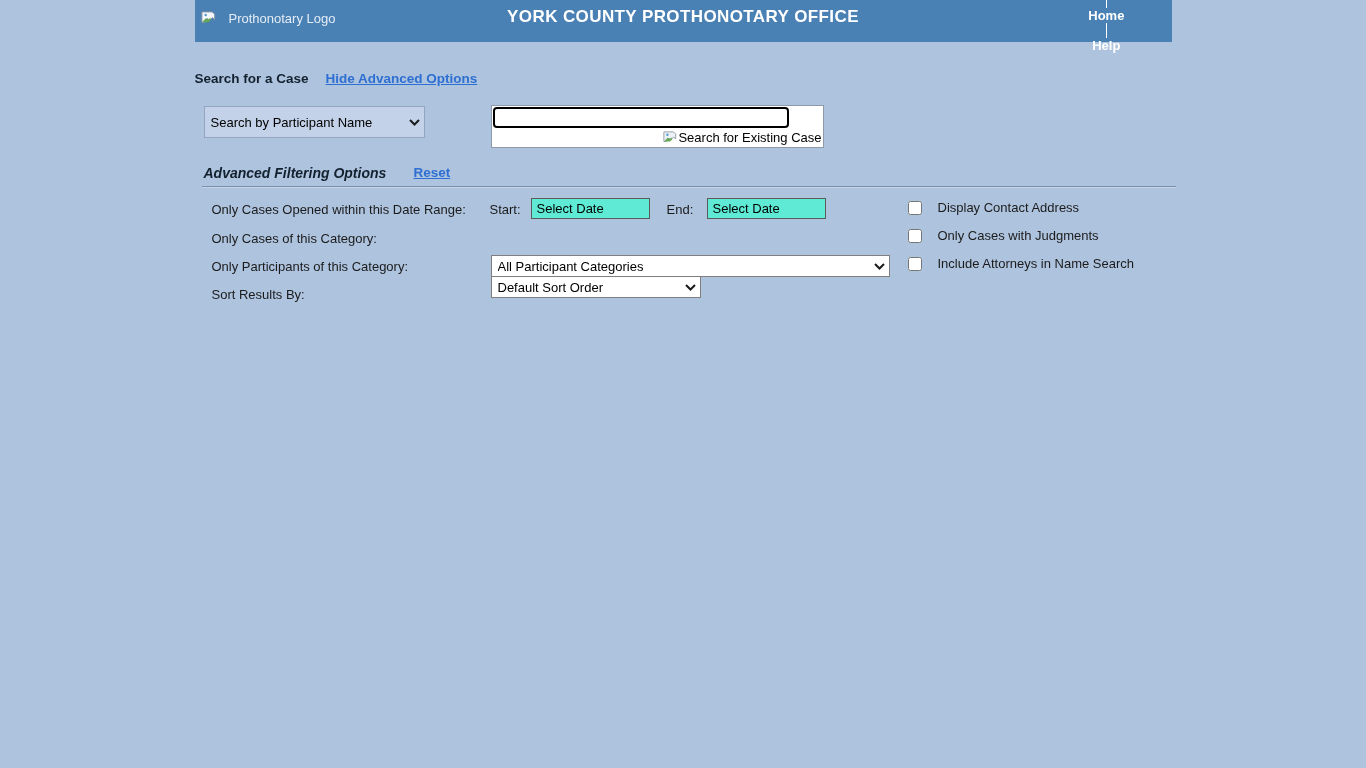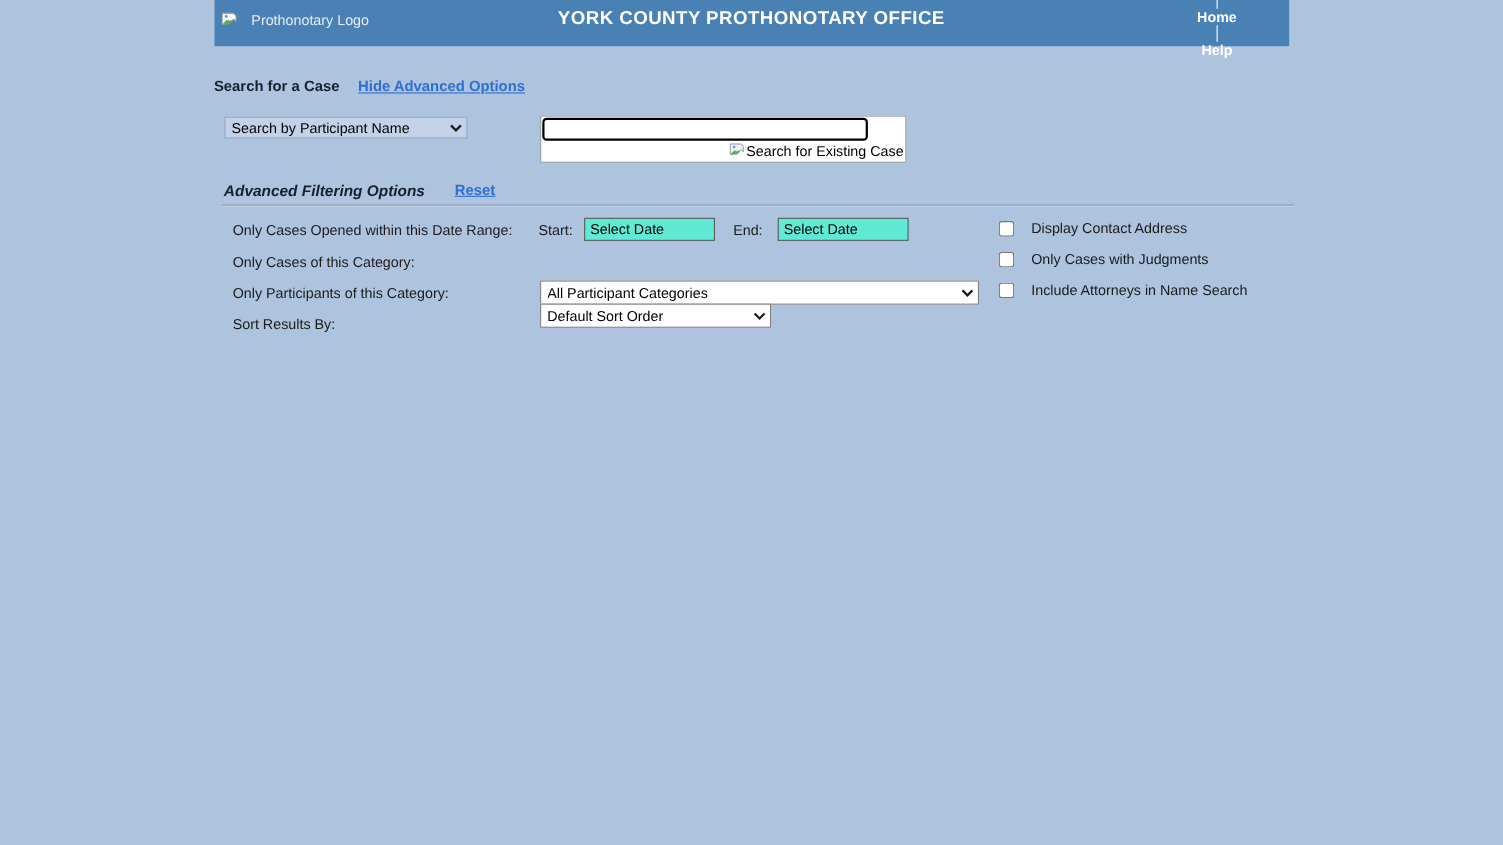--- a/index.html
+++ b/index.html
@@ -67,21 +67,21 @@
     border: 1px solid #7f7f7f;
     height: 22px;
     padding: 0 4px 0 6px;
     cursor: pointer;
     color: #000;
   }
   .fake-select .sel-value { flex: 1; white-space: nowrap; overflow: hidden; }
   .fake-select .chev { flex: 0 0 auto; margin-left: 4px; display: flex; }
 
   .search-type-select {
-    left: 9px; top: 106px; width: 221px; height: 20px;
+    left: 9px; top: 106px; width: 221px; height: 32px;
     background: #c3d2e8;
     border: 1px solid #93a5c0;
   }
 
   .search-box {
     position: absolute; left: 296px; top: 105px;
     width: 333px; height: 43px;
     background: #ffffff;
     border: 1px solid #8e9aa8;
   }
@@ -90,21 +90,21 @@
     width: 296px; height: 21px;
     border: 2px solid #000000;
     border-radius: 4px;
     padding: 0 5px;
     font-family: "Liberation Sans", sans-serif;
     font-size: 13px;
     outline: none;
   }
   .search-go {
     position: absolute; right: 1px; bottom: 2px;
-    display: flex; align-items: flex-start; gap: 1px;
+    display: flex; align-items: flex-end; gap: 1px;
     color: #000; font-size: 13px; cursor: pointer; white-space: nowrap;
   }
 
   
   .advanced-title {
     position: absolute; left: 9px; top: 165px;
     font-weight: bold; font-style: italic; font-size: 14px; color: #13212f;
   }
   .reset-link {
     position: absolute; left: 203px; top: 165px;

